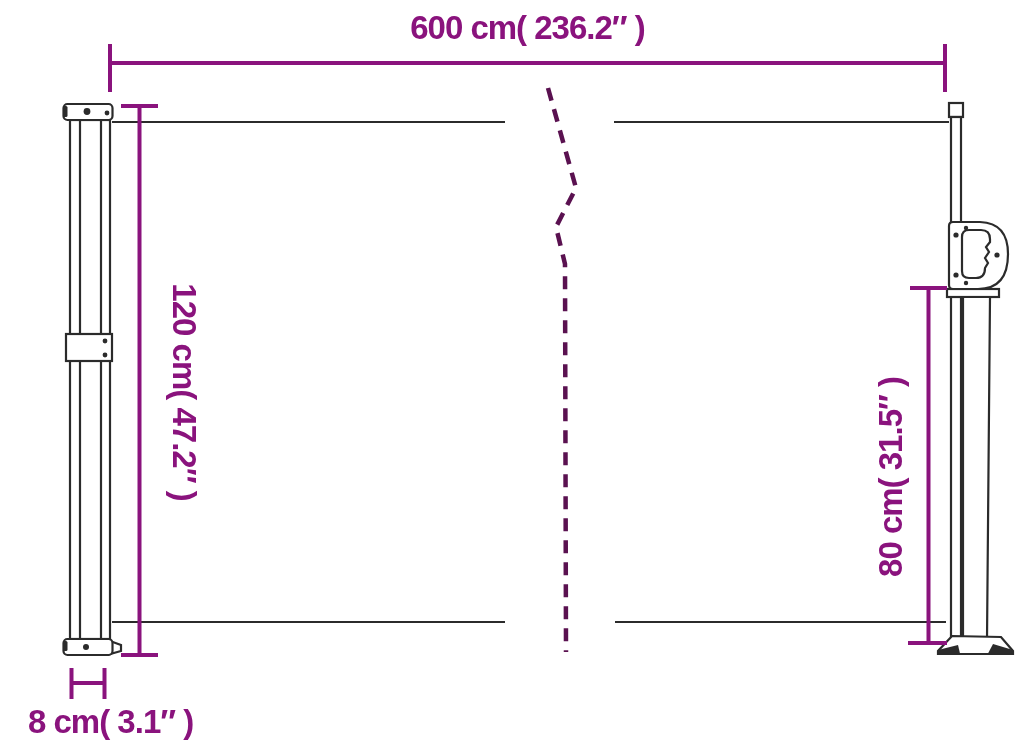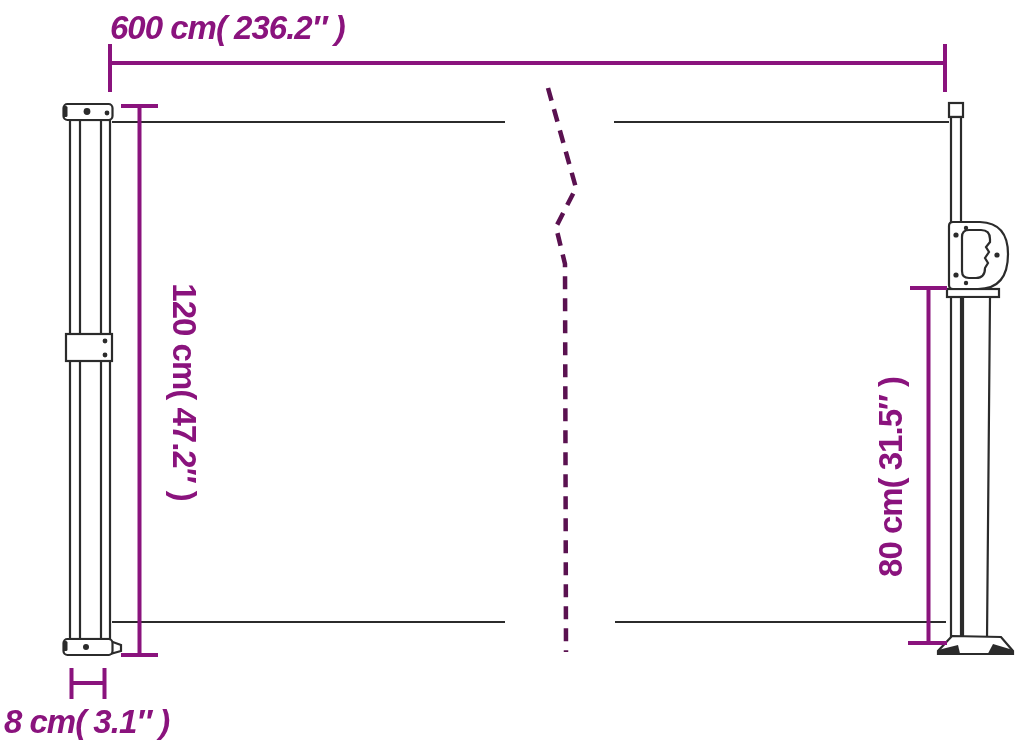--- a/index.html
+++ b/index.html
@@ -21,21 +21,21 @@
     stroke-width:4.5;fill:none;
     stroke-dasharray:13 9;
   }
   
   .dim-label{
     position:absolute;
     color:var(--dimension-color,#8a137d);
     font-size:33px;font-weight:bold;letter-spacing:-1px;
     line-height:38px;white-space:nowrap;
   }
-  .dim-label.h-center{text-align:left;font-style:italic;}
+  .dim-label.h-center{text-align:center;}
   .rot-cw{transform:translate(-50%,-50%) rotate(90deg);}
   .rot-ccw{transform:translate(-50%,-50%) rotate(-90deg);}
 </style>
 </head>
 <body>
 
 <div class="stage">
 
   <svg width="1020" height="744" viewBox="0 0 1020 744">
 
@@ -105,14 +105,14 @@
       <line x1="104.5" y1="668" x2="104.5" y2="699"></line>
     </g>
   </svg>
 
   <div class="dim-label h-center" style="left:110px;top:9px;width:835px;">600 cm( 236.2″ )</div>
 
   <div class="dim-label rot-cw" style="left:184px;top:392px;">120 cm( 47.2″ )</div>
 
   <div class="dim-label rot-ccw" style="left:891px;top:477px;">80 cm( 31.5″ )</div>
 
-  <div class="dim-label" style="left:4px;top:703px;font-style:italic;">8 cm( 3.1″ )</div>
+  <div class="dim-label" style="left:28px;top:703px;">8 cm( 3.1″ )</div>
 </div>
 
 </body></html>

